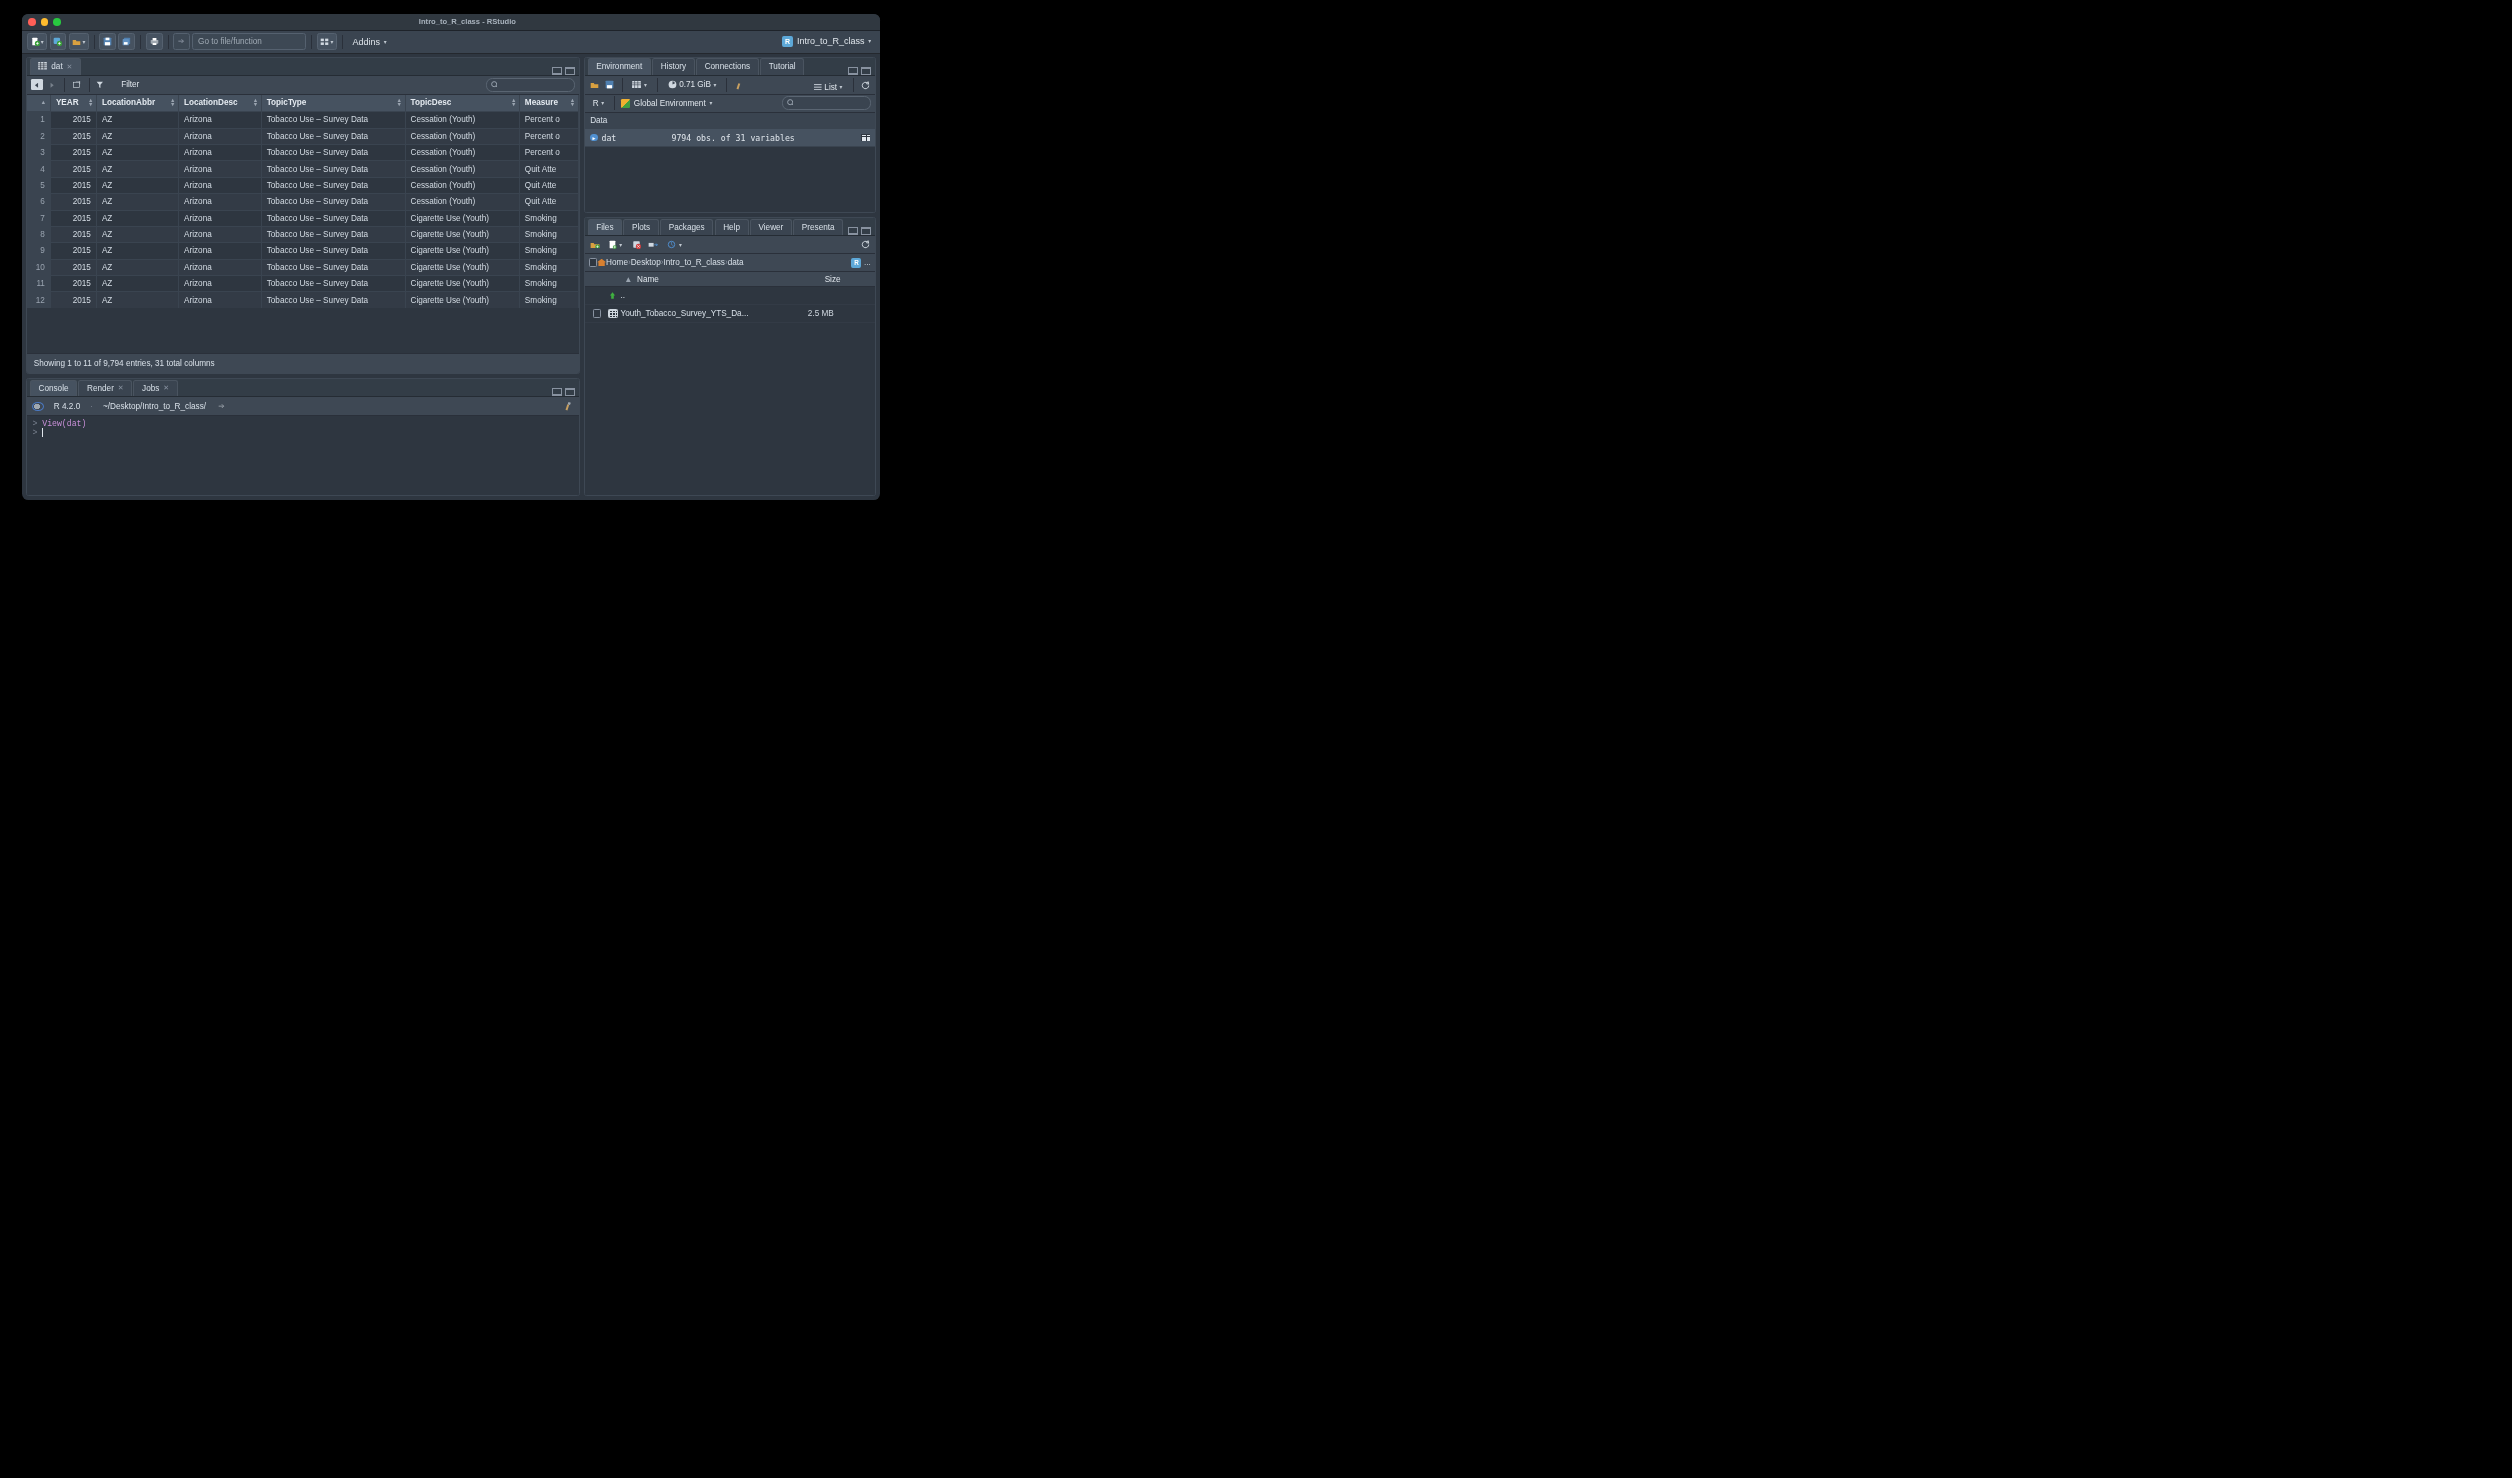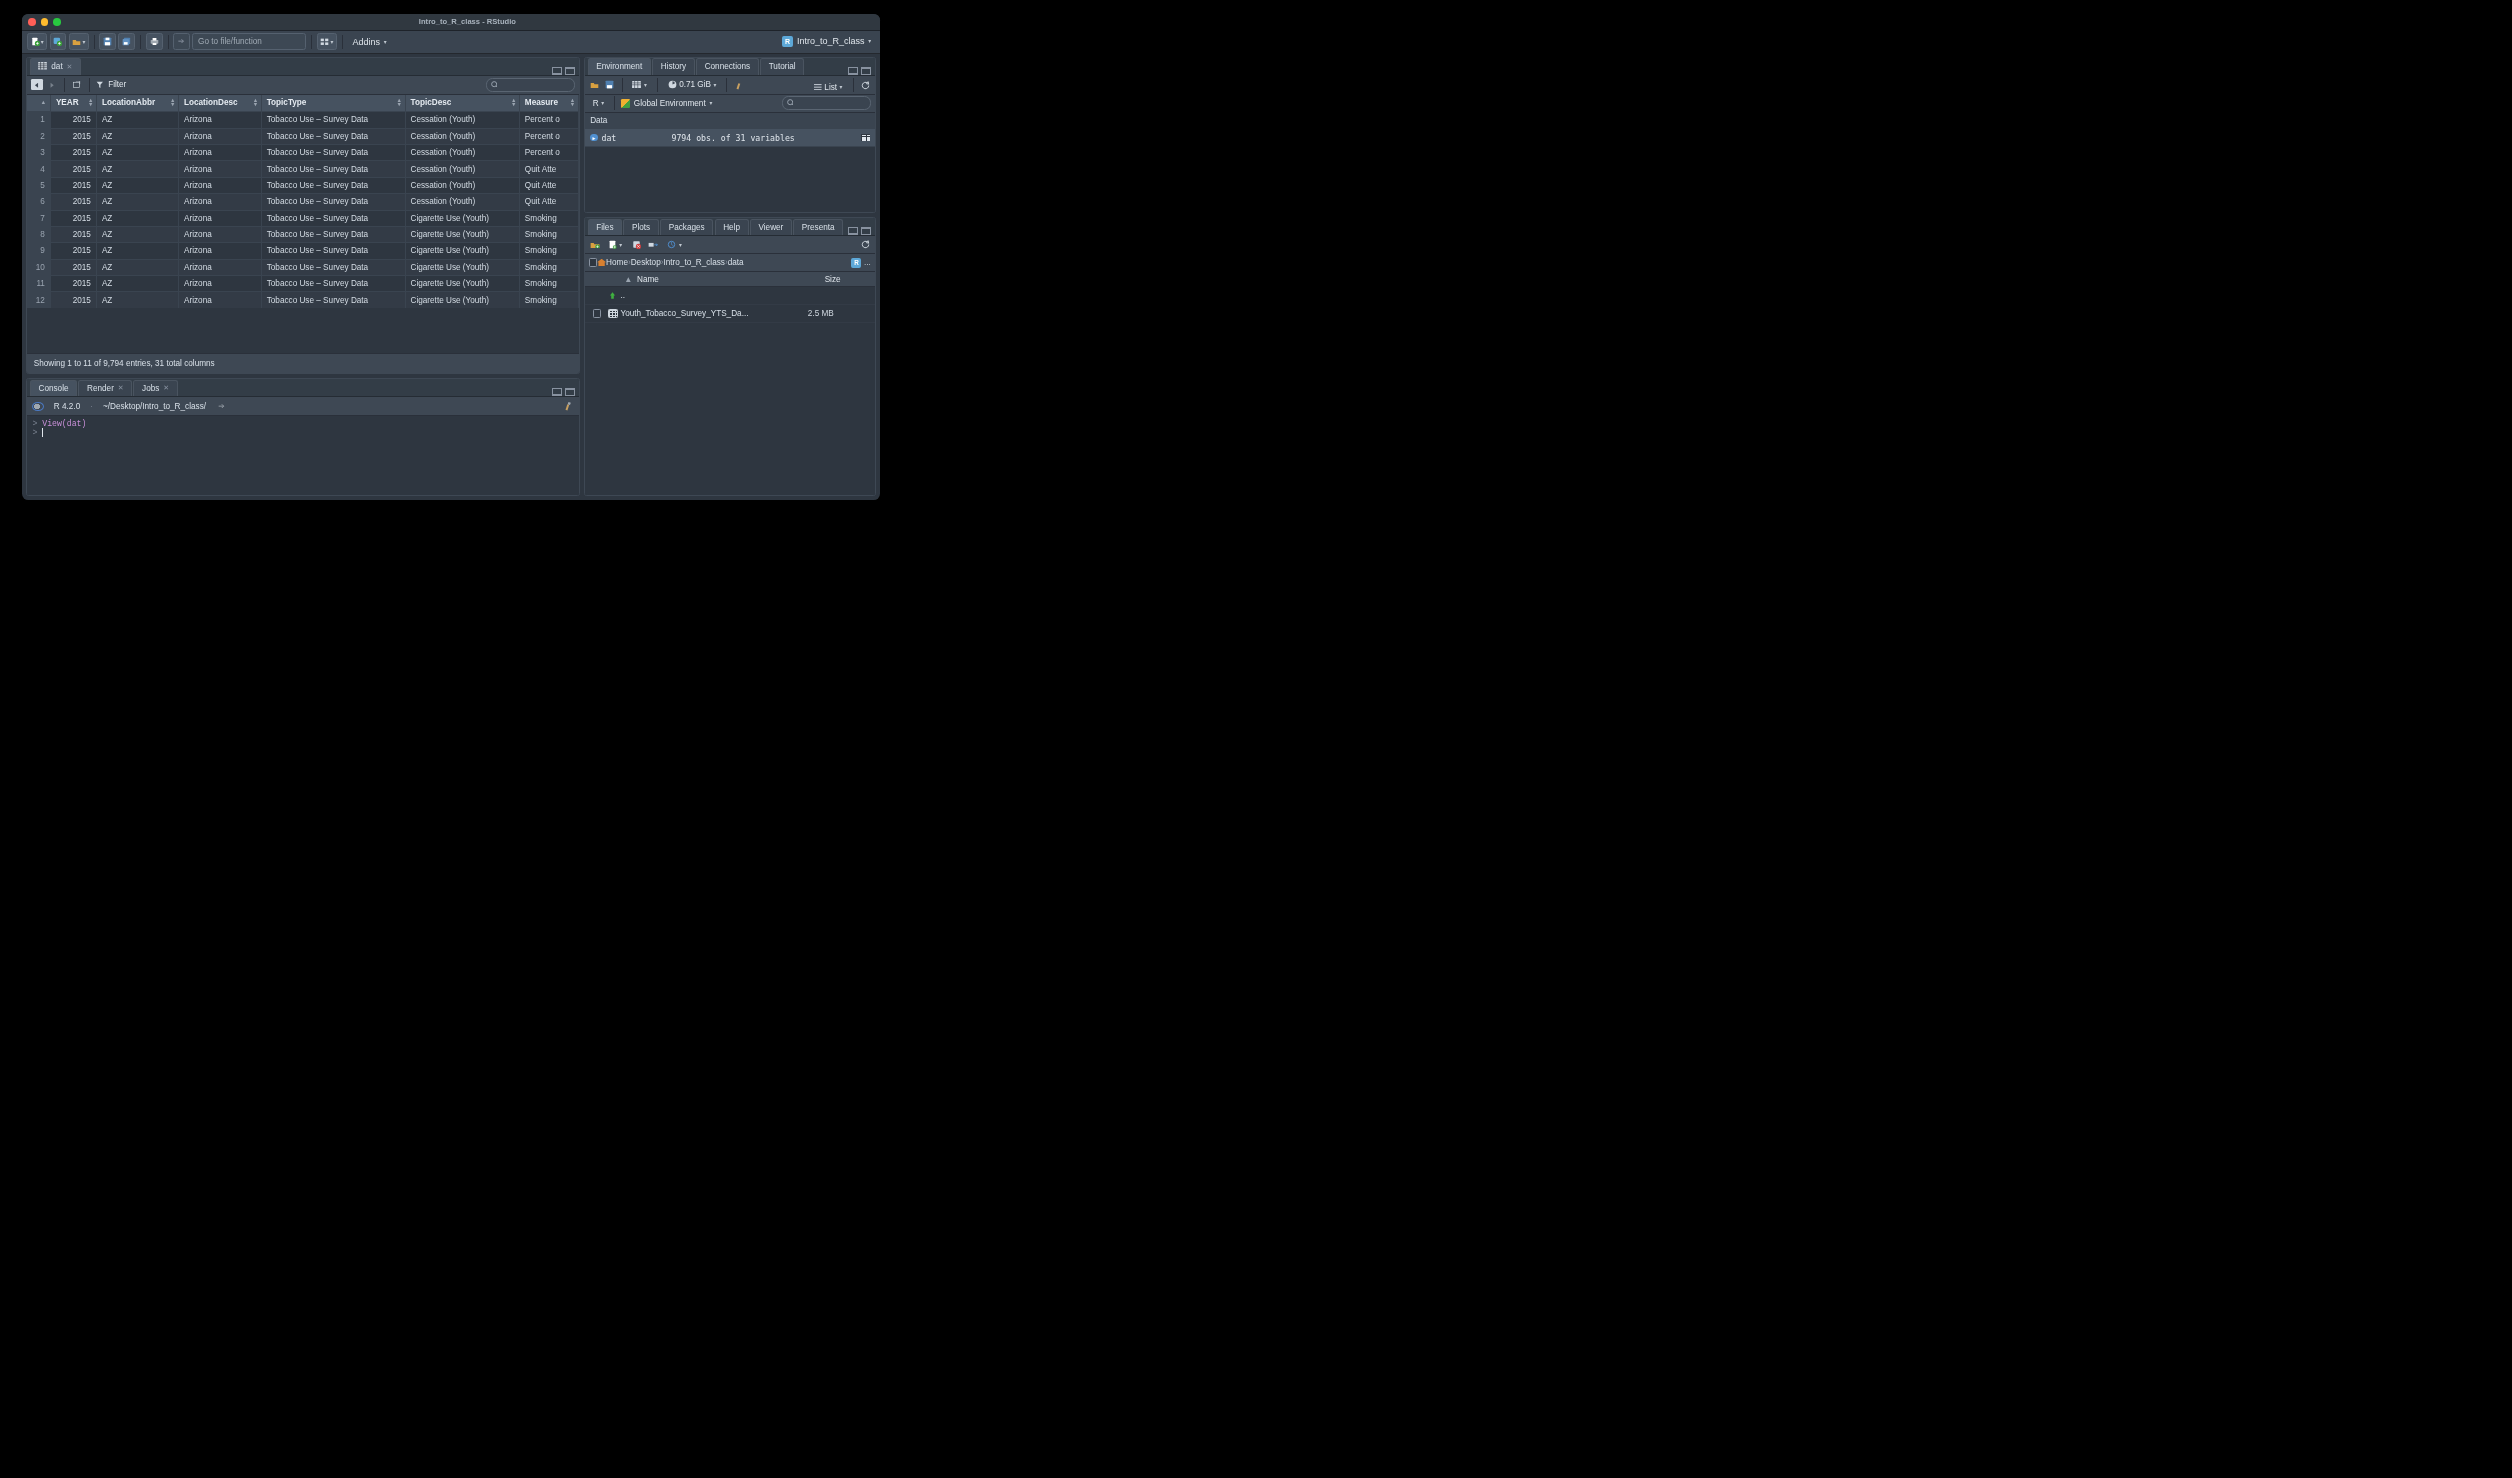--- a/index.html
+++ b/index.html
@@ -208,21 +208,21 @@
   outline: none;
   color: #e0e6ec;
   width: 100%;
   font-size: 7.6px;
 }
 .dat-search { width: 89px; margin-left: auto; }
 .filter-btn {
   display: flex;
   align-items: center;
   color: #e0e6ec;
-  gap: 5px;
+  gap: 18px;
   font-size: 8.2px;
   cursor: pointer;
   text-align: right;
 }
 
 .data-table { flex: 1; overflow: hidden; background: #2e3640; }
 .table { width: 100%; border-collapse: collapse; font-size: 8.2px; }
 .table th {
   background: #465260;
   color: #e4eaf0;

